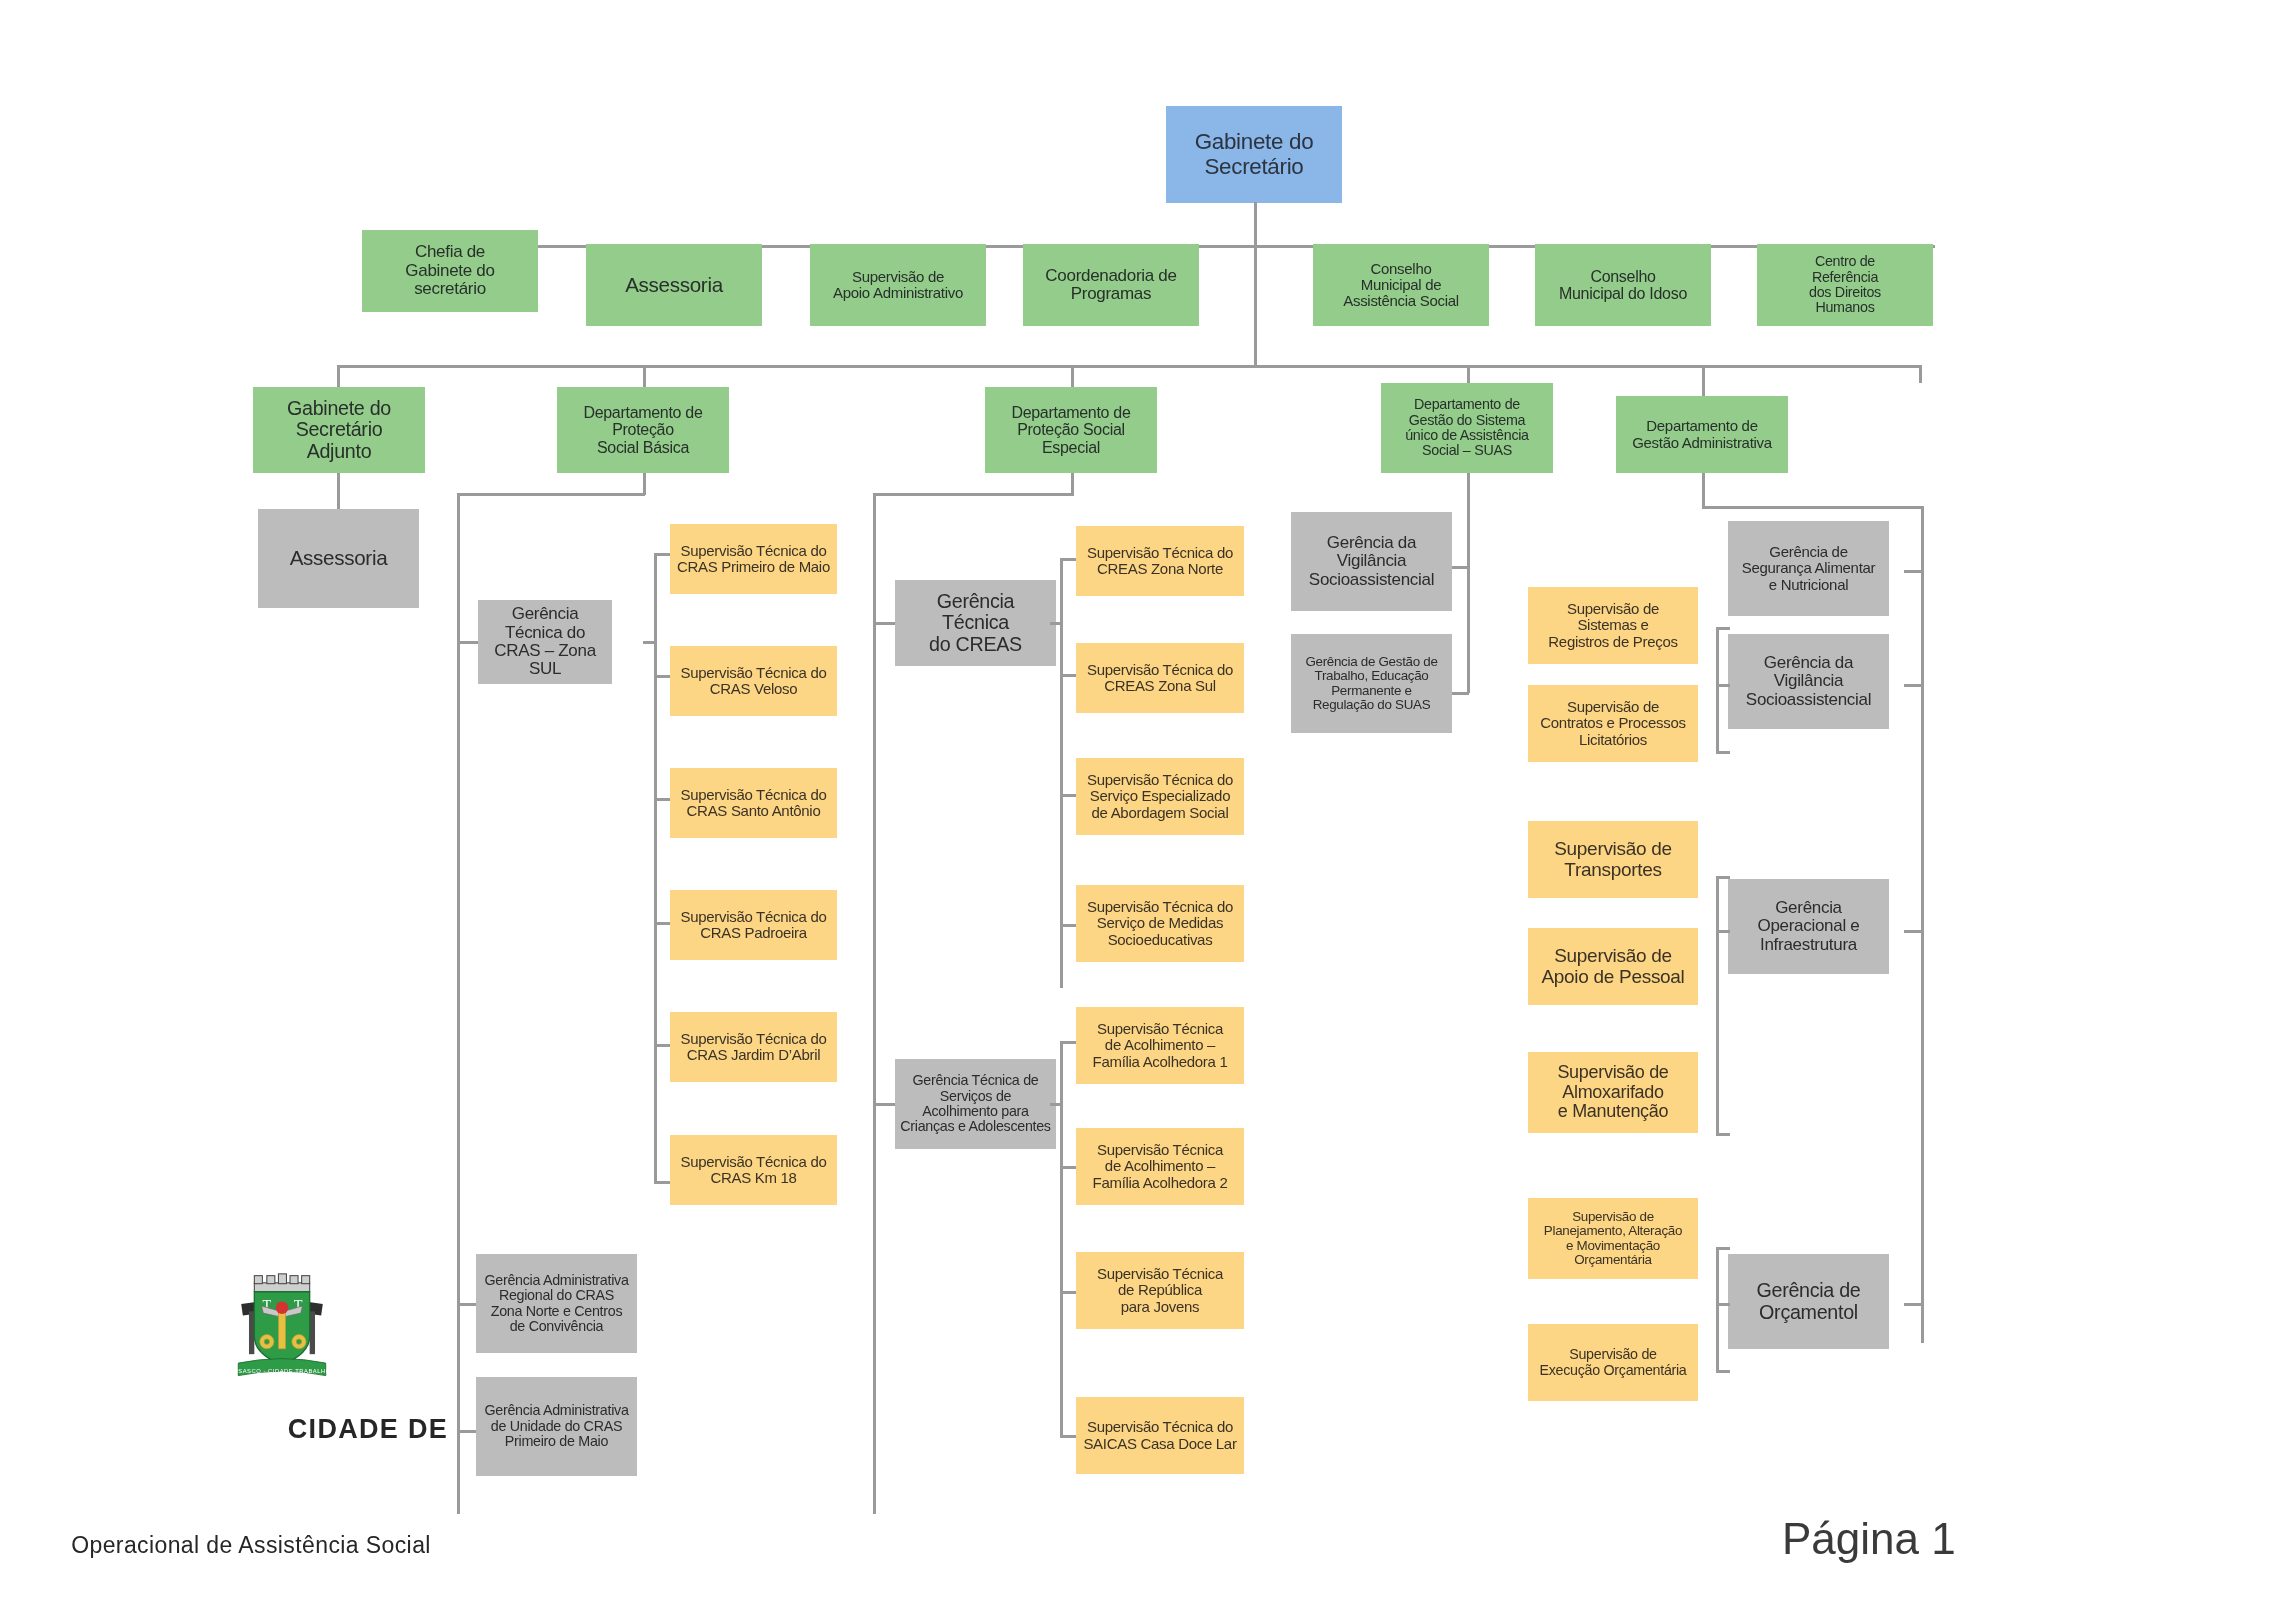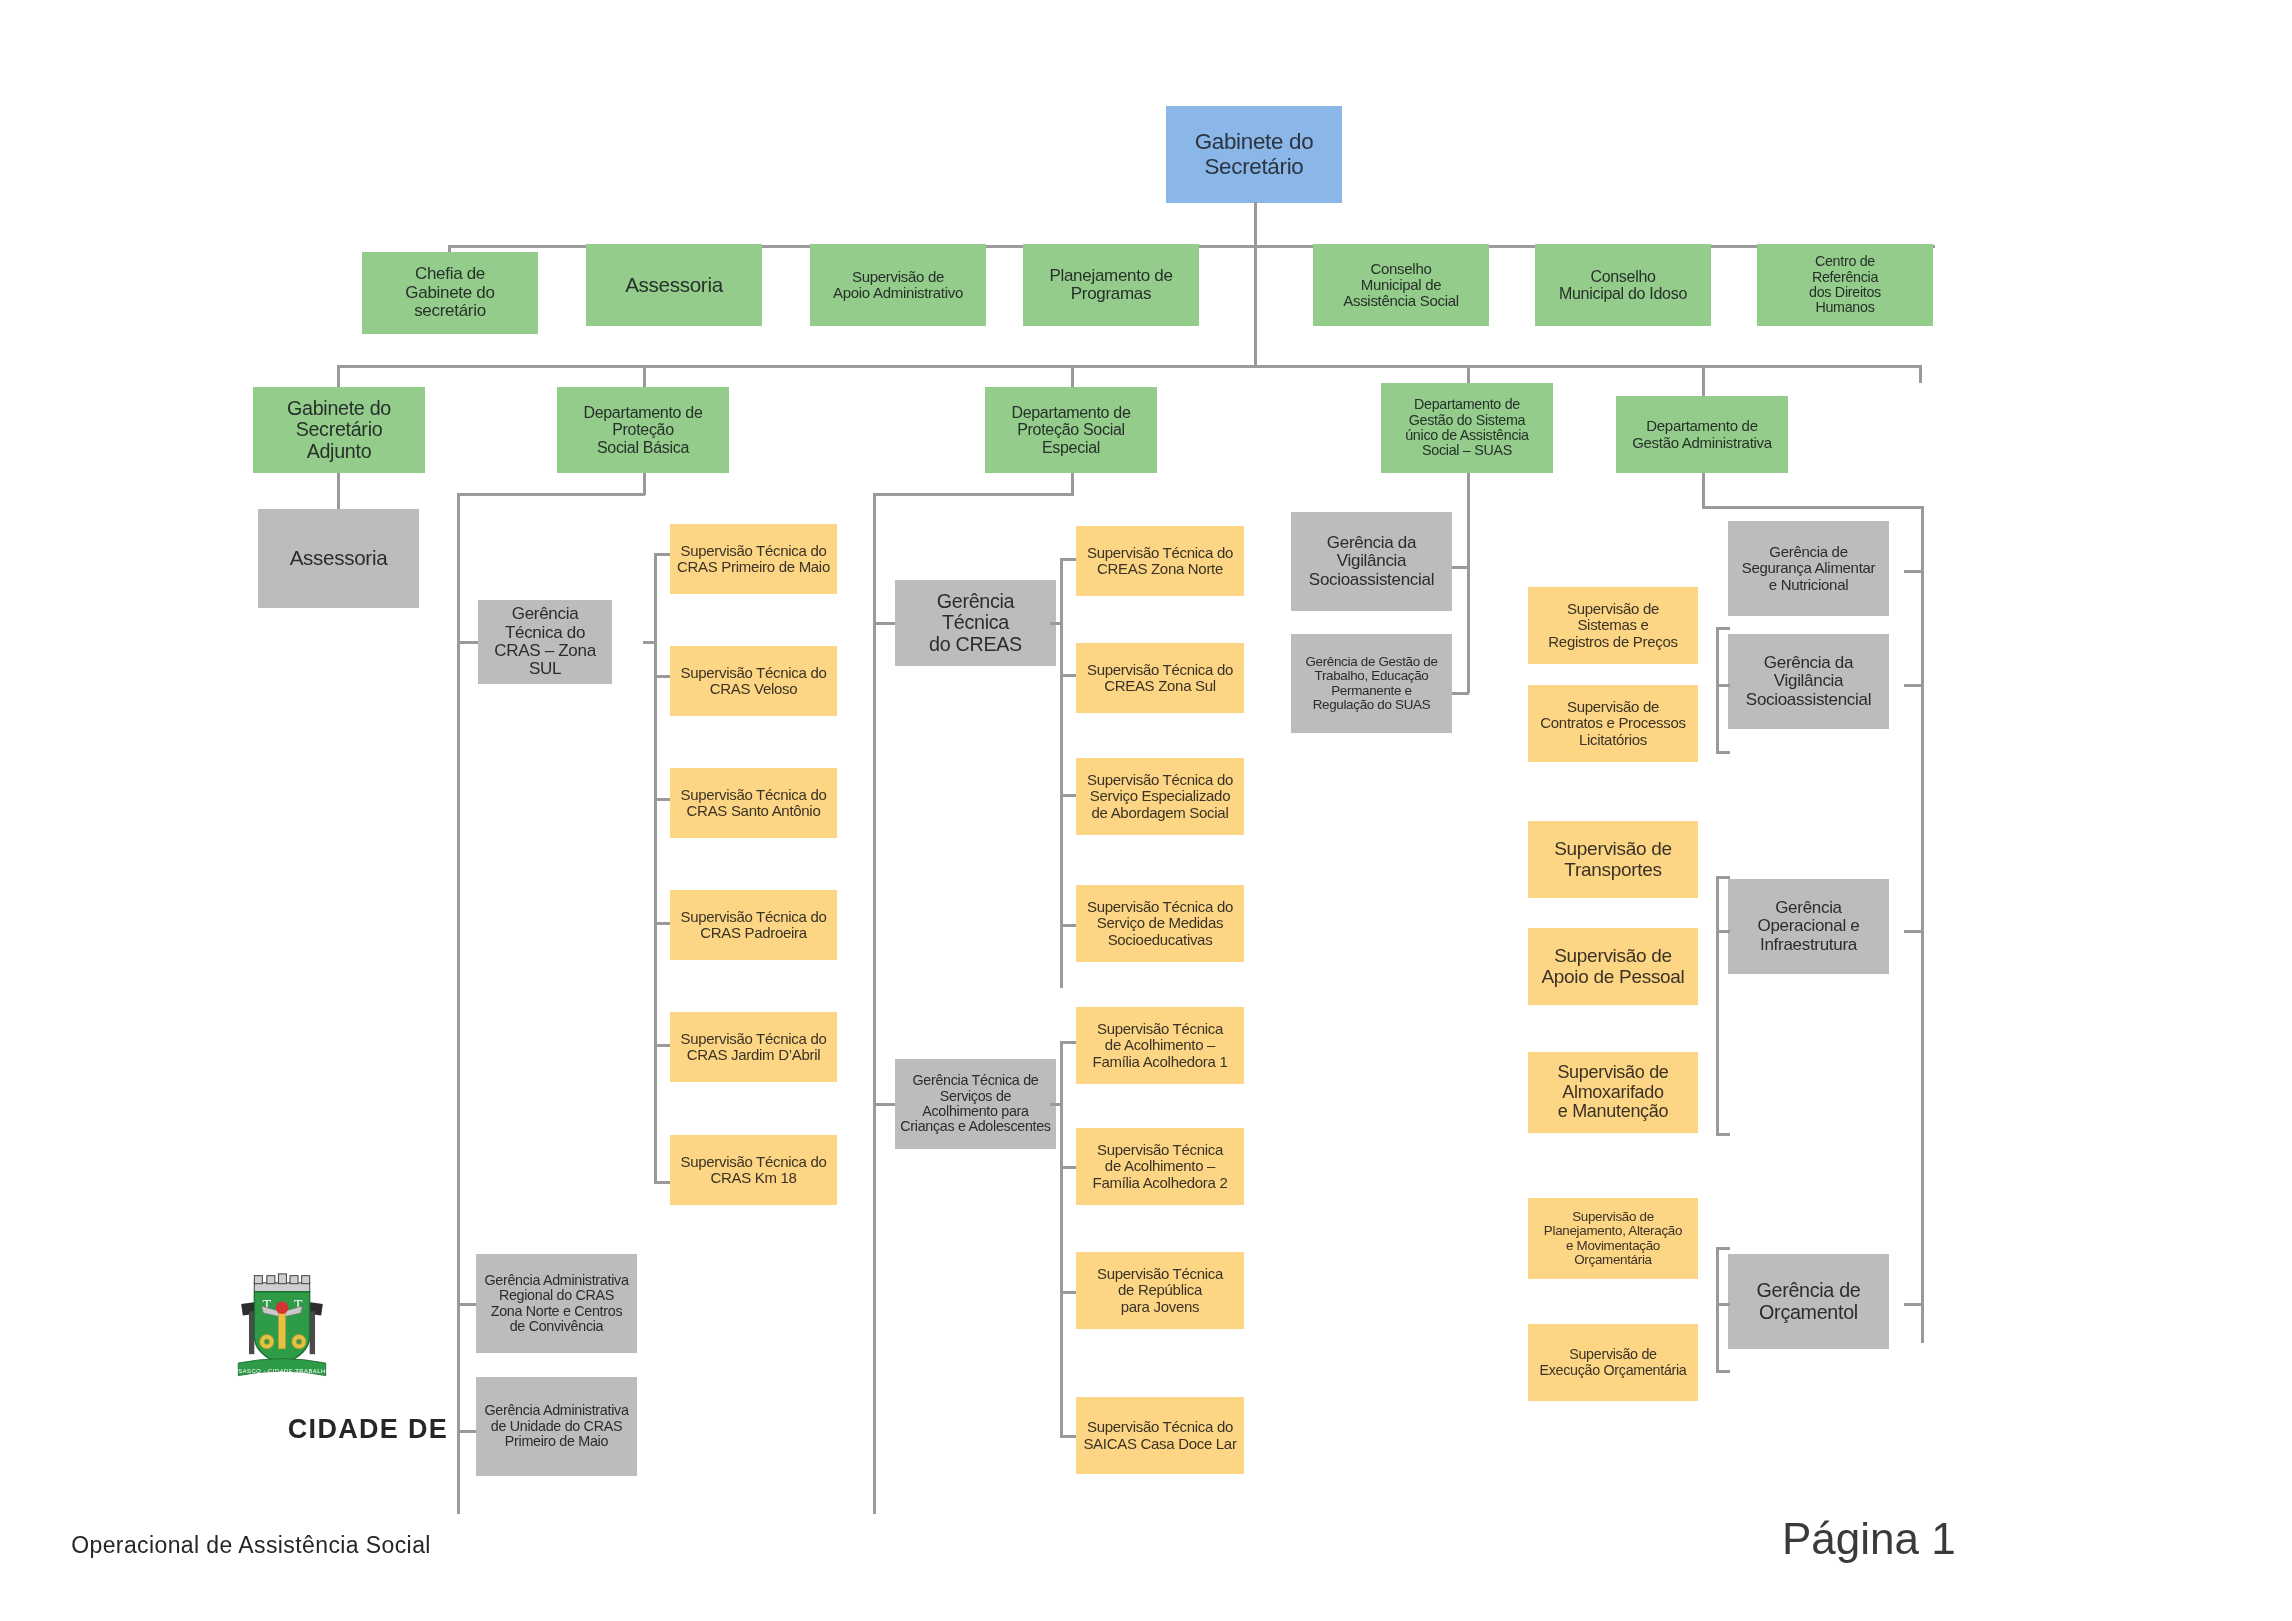--- a/index.html
+++ b/index.html
@@ -49,33 +49,33 @@
   <div class="box blue" style="left:1166px;top:106px;width:176px;height:97px;font-size:22.4px;">Gabinete do
 Secretário</div>
 
   <div class="ln lnv" style="left:1254px;top:202px;width:2.7px;height:45px;"></div>
 
   <div class="ln lnh" style="left:448px;top:245px;width:1487px;height:2.7px;"></div>
 
   <div class="ln lnv" style="left:1254px;top:245px;width:2.7px;height:123px;"></div>
 
   <div class="ln lnv" style="left:448px;top:245px;width:2.7px;height:19.7px;"></div>
-  <div class="box green" style="left:362px;top:252px;width:176px;height:82px;font-size:17px;">Chefia de
+  <div class="box green" style="left:362px;top:230px;width:176px;height:82px;font-size:17px;">Chefia de
 Gabinete do
 secretário</div>
 
   <div class="ln lnv" style="left:672px;top:245px;width:2.7px;height:19.7px;"></div>
   <div class="box green" style="left:586px;top:244px;width:176px;height:82px;font-size:20.6px;">Assessoria</div>
 
   <div class="ln lnv" style="left:896px;top:245px;width:2.7px;height:19.7px;"></div>
   <div class="box green" style="left:810px;top:244px;width:176px;height:82px;font-size:15px;">Supervisão de
 Apoio Administrativo</div>
 
   <div class="ln lnv" style="left:1109px;top:245px;width:2.7px;height:19.7px;"></div>
-  <div class="box green" style="left:1023px;top:244px;width:176px;height:82px;font-size:17px;">Planejamento de
+  <div class="box green" style="left:1023px;top:244px;width:176px;height:82px;font-size:17px;">Coordenadoria de
 Programas</div>
 
   <div class="ln lnv" style="left:1399px;top:245px;width:2.7px;height:19.7px;"></div>
   <div class="box green" style="left:1313px;top:244px;width:176px;height:82px;font-size:15px;">Conselho
 Municipal de
 Assistência Social</div>
 
   <div class="ln lnv" style="left:1621px;top:245px;width:2.7px;height:19.7px;"></div>
   <div class="box green" style="left:1535px;top:244px;width:176px;height:82px;font-size:16px;">Conselho
 Municipal do Idoso</div>

